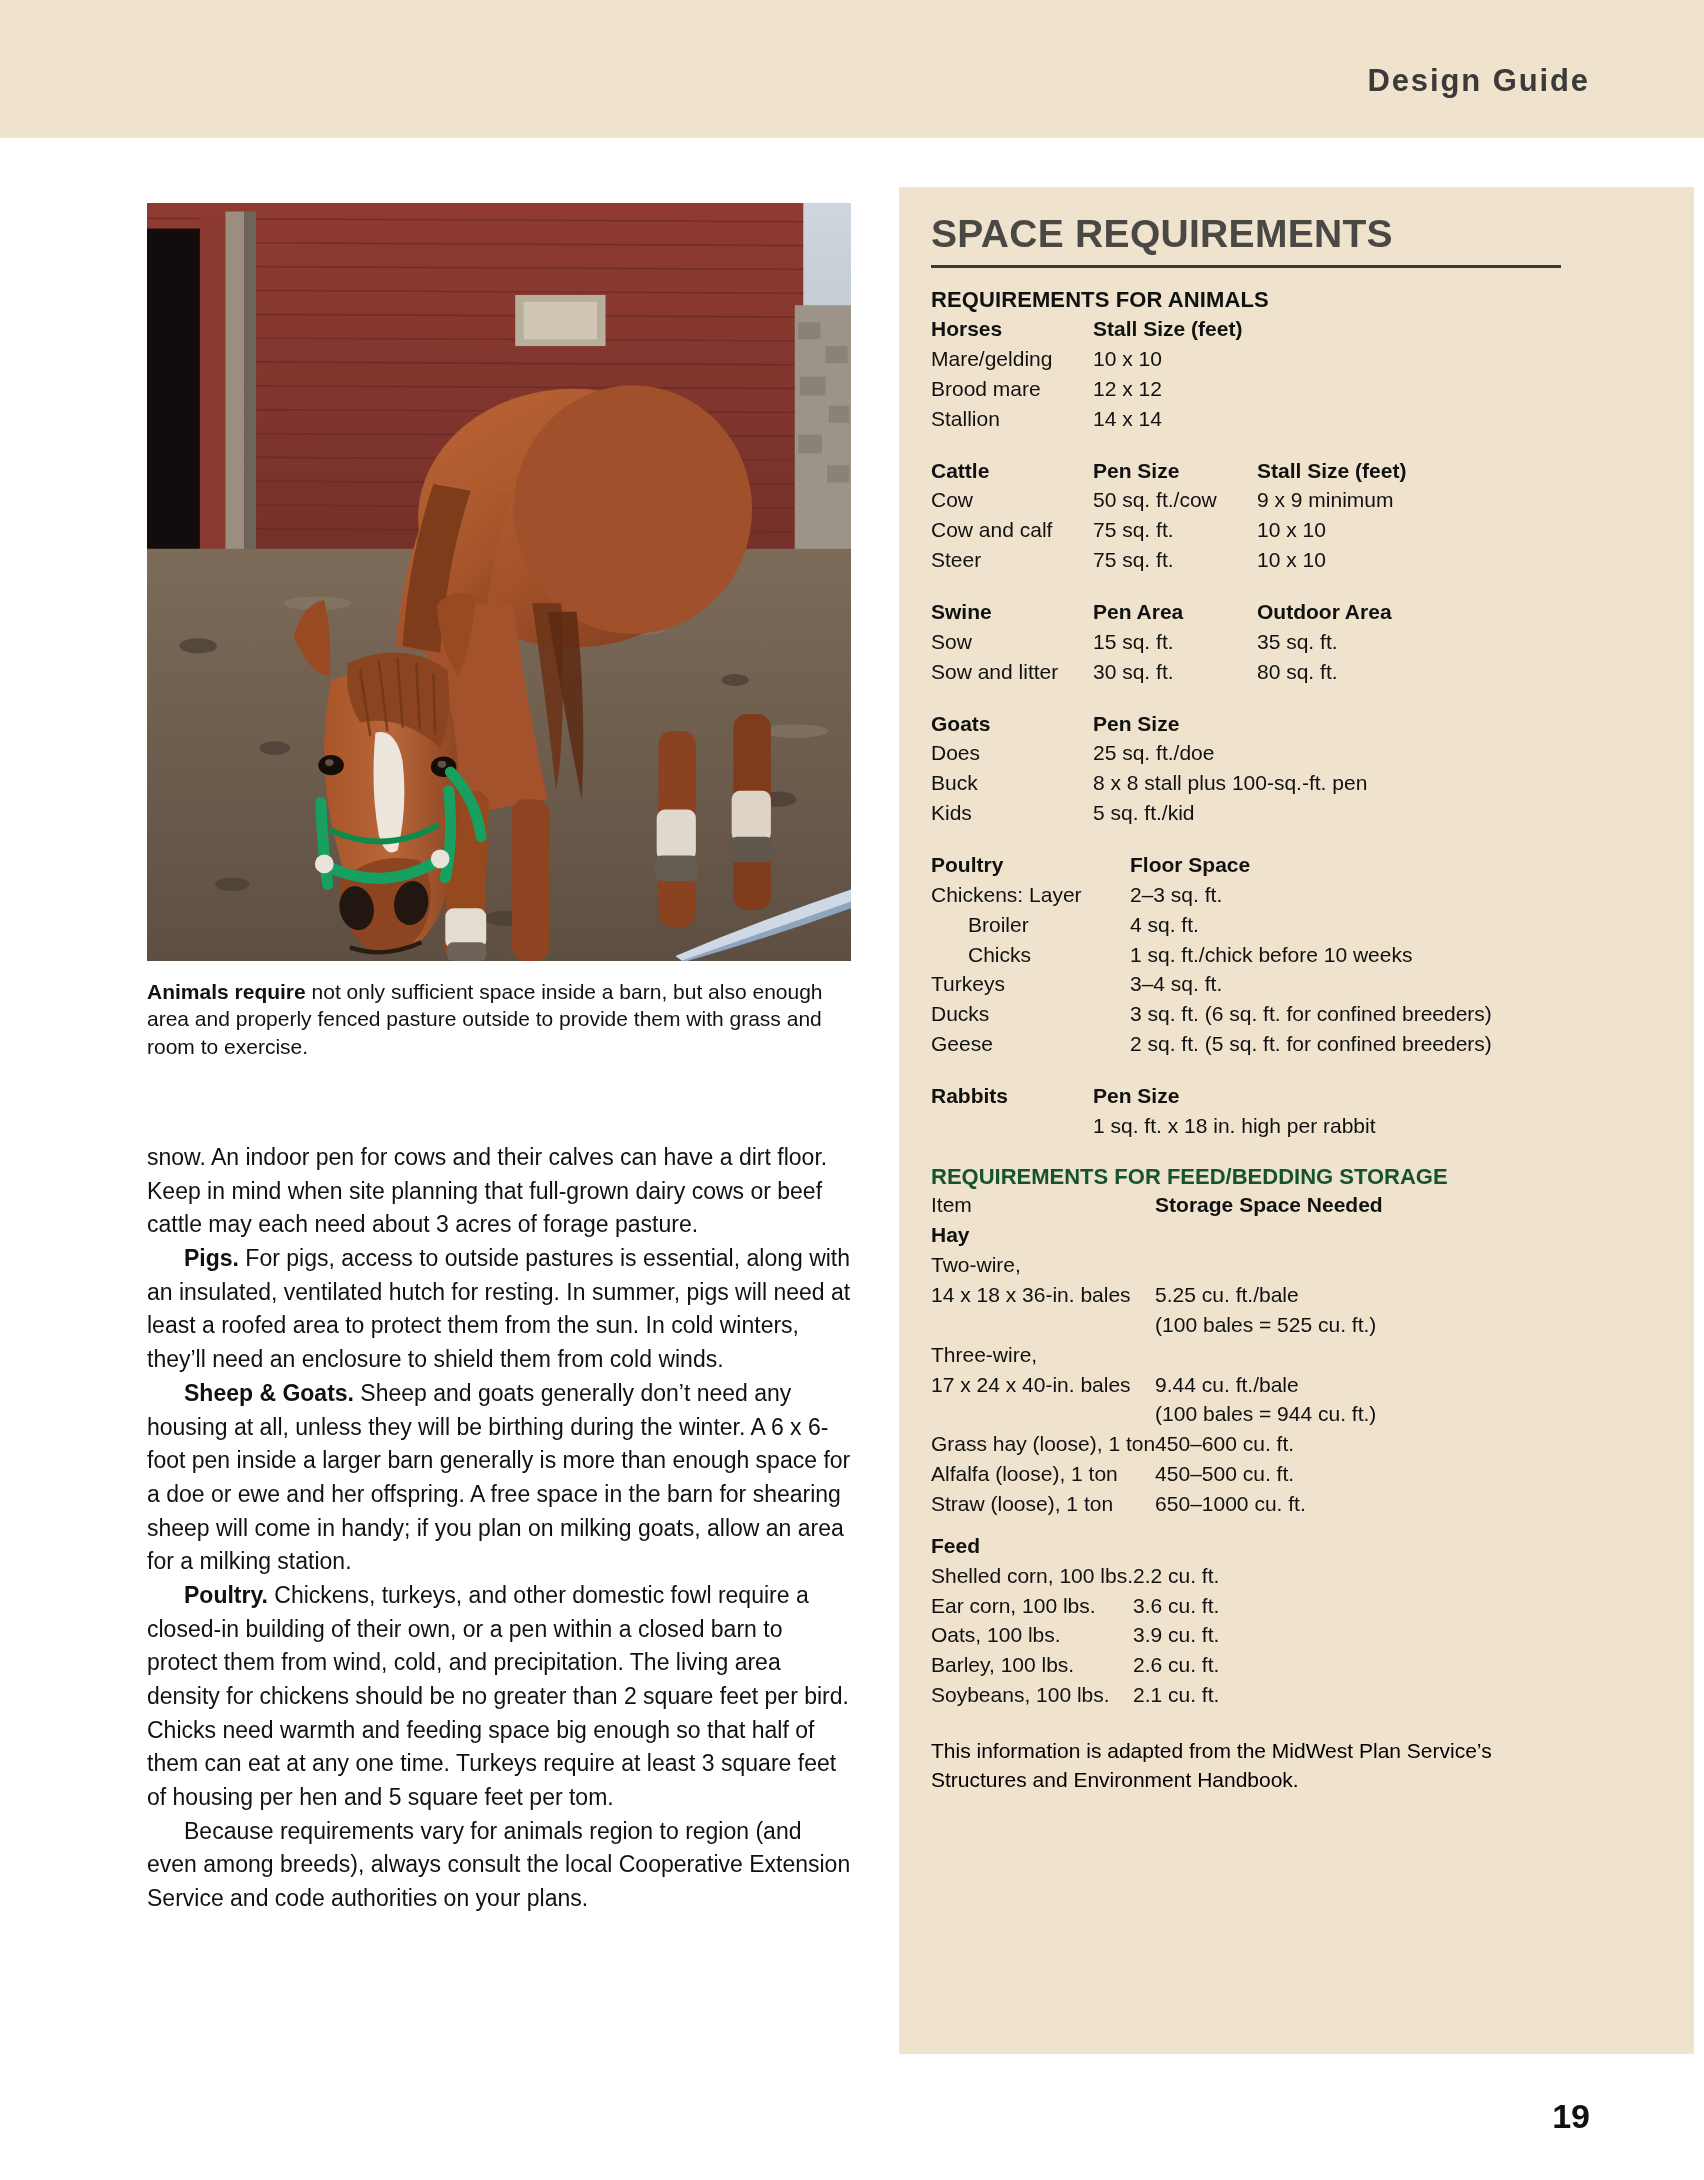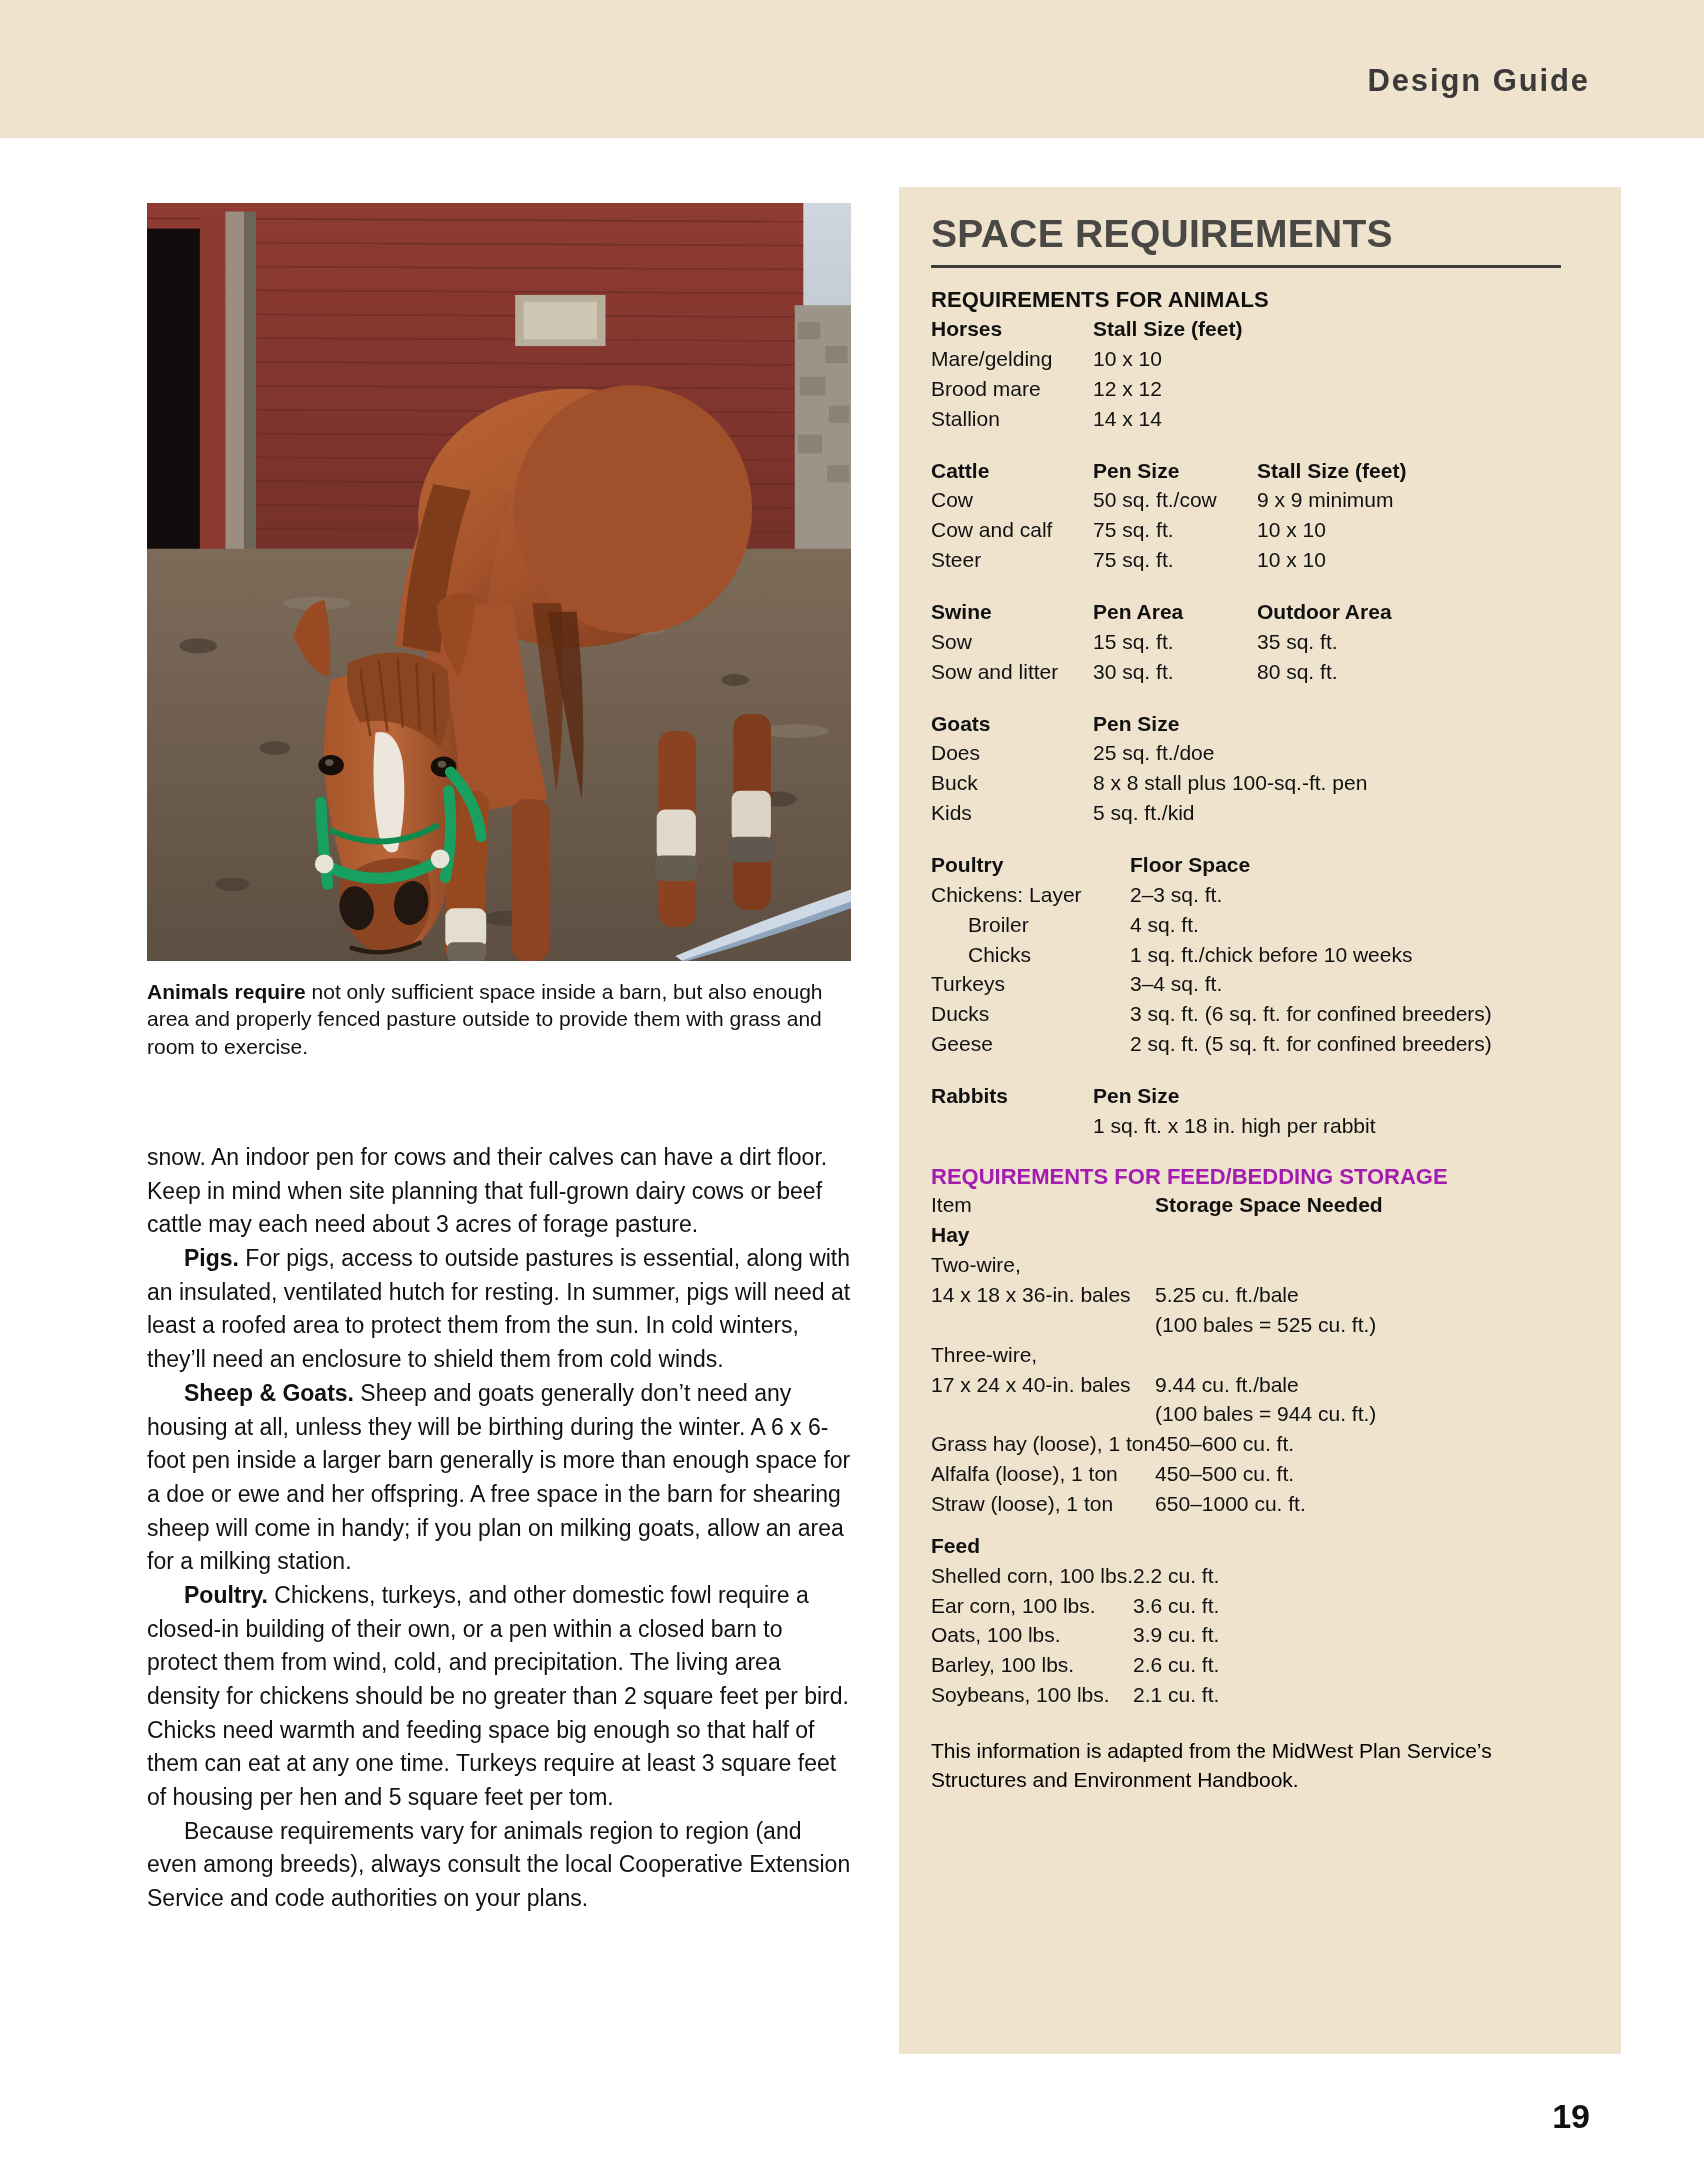--- a/index.html
+++ b/index.html
@@ -38,21 +38,21 @@
   .body-col{
     position:absolute; left:147px; top:1141px; width:707px;
     font-size:23px; line-height:1.465; color:#111;
   }
   .body-col p{margin:0;}
   .body-col p.ind{text-indent:37px;}
   .body-col b{font-weight:bold;}
   
   .sidebar{
     position:absolute; left:899px; top:187px;
-    width:722px; height:1867px;
+    width:795px; height:1867px;
     background:#efe3cd;
   }
   .sb-inner{position:absolute; left:32px; top:27px; width:630px;}
   .sb-title{
     font-size:39px; font-weight:bold; letter-spacing:0.3px;
     color:#4a4845; line-height:1.0; margin:0 0 6.8px 0;
     font-family:"Liberation Sans", sans-serif;
   }
   .sb-rule{height:3.4px; background:#3c3b39; width:630px; margin:12px 0 19px 0;}
   .sec-head{
@@ -65,21 +65,21 @@
     white-space:nowrap;
   }
   table.sb td.c0{width:162px;}
   table.sb td.c1{width:164px;}
   table.sb td.c2{width:auto;}
   table.sb tr.hdr td{font-weight:bold;}
   td.ind1{padding-left:37px !important;}
   .gap{height:22px;}
   .gap-sm{height:12px;}
   .storage-head{
-    font-size:22px; font-weight:bold; color:#a21caf;
+    font-size:22px; font-weight:bold; color:#14532d;
     margin:0 0 1.7px 0;
   }
   table.sb2{border-collapse:collapse; width:630px; font-size:21px; color:#111;}
   table.sb2 td{padding:0 0 0.9px 0; vertical-align:top; line-height:1.38; white-space:nowrap;}
   table.sb2 td.k{width:192px;}
   .note{
     font-size:21px; line-height:1.38; color:#000000; margin-top:25.6px; width:596px;
   }
   .page-num{
     position:absolute; right:114px; top:2097px;

